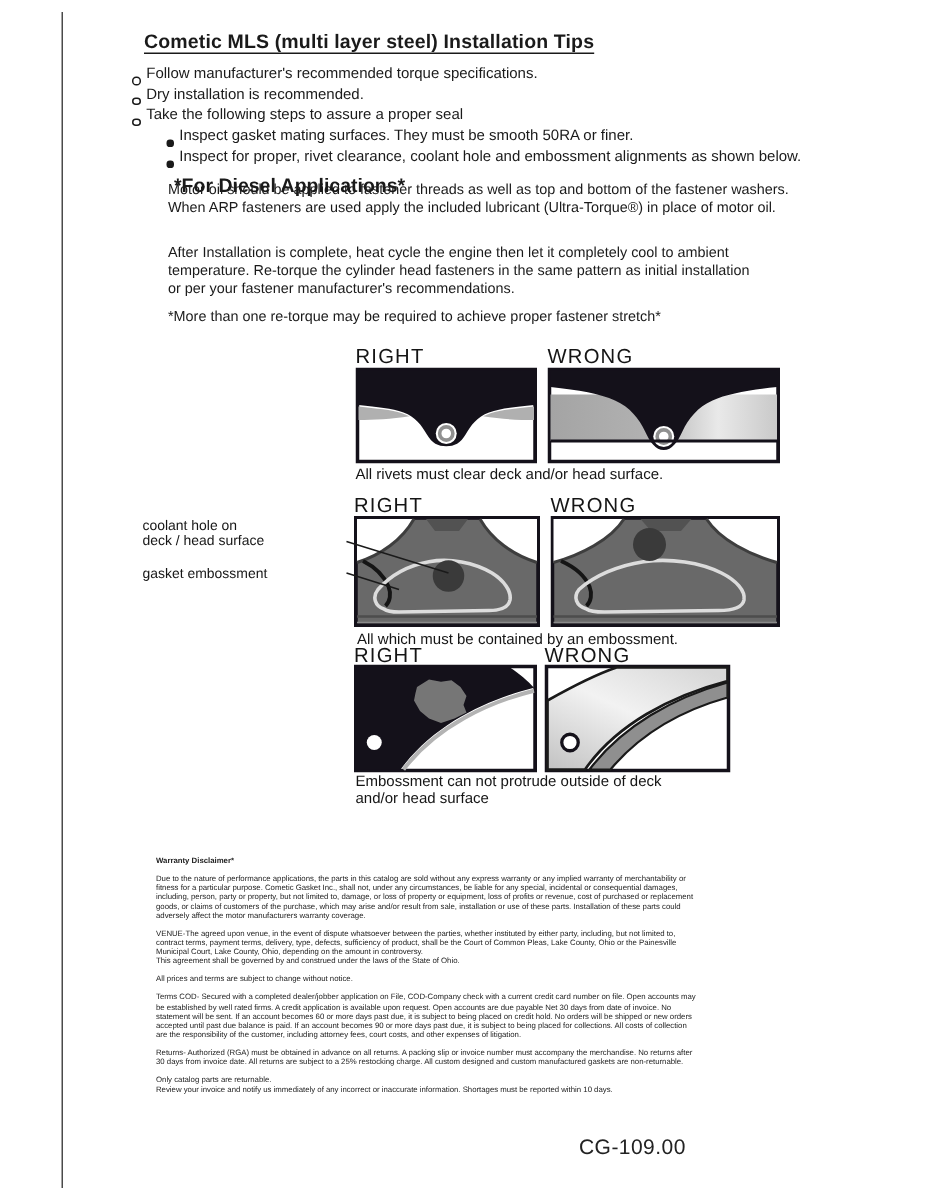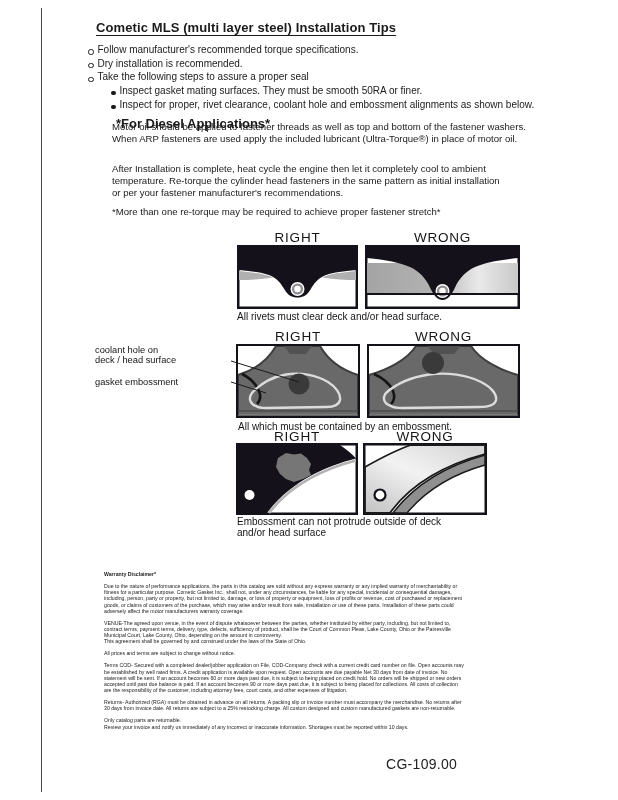--- a/index.html
+++ b/index.html
@@ -4,29 +4,29 @@
 <style>
   html,body{margin:0;padding:0;background:#e8e8e8;}
   .page{position:relative;width:618px;height:800px;background:#ffffff;overflow:hidden;
         font-family:"Liberation Sans",sans-serif;color:#1a1a1a;padding-left:44px;}
   .abs{position:absolute;}
   .preline{white-space:pre-line;}
   .rule{left:41px;top:8px;width:1px;height:784px;background:#4a4a4a;}
   .title{left:96px;top:20px;font-size:13px;font-weight:bold;text-decoration:underline;
          text-underline-offset:3px;letter-spacing:.1px;}
   .tips{left:88px;top:43px;font-size:10px;line-height:13.7px;}
-  .tip-row{display:flex;align-items:center;}
+  .tip-row{display:flex;align-items:flex-end;}
   .tip-row.sub{margin-left:23px;}
   .b-open{width:3.5px;height:3.5px;border:1px solid #1a1a1a;border-radius:50%;
           margin:4.2px 4px 0 0;flex:none;}
   .b-fill{width:4.5px;height:4.5px;background:#1a1a1a;border-radius:50%;
           margin:4.2px 4px 0 0;flex:none;}
   .diesel-h{left:116px;top:116px;font-size:13px;font-weight:bold;}
   .body-p{left:112px;font-size:9.6px;line-height:11.9px;width:430px;}
-  .fig-label{font-size:13.5px;letter-spacing:.8px;text-align:center;color:#151515;}
+  .fig-label{font-size:13.5px;letter-spacing:.8px;color:#151515;}
   .fig-caption{font-size:10px;line-height:11.4px;color:#151515;}
   .ann{font-size:9.3px;line-height:10.4px;width:135px;color:#151515;}
   .disclaimer{left:104px;top:571px;width:420px;font-size:5.2px;line-height:6.2px;color:#222;}
   .disclaimer p{margin:0 0 5.8px 0;}
   .disclaimer .dh{font-weight:bold;}
   .pagenum{left:386px;top:756px;font-size:14px;letter-spacing:.3px;color:#222;}
   svg{display:block;}
 </style>
 </head>
 <body>

